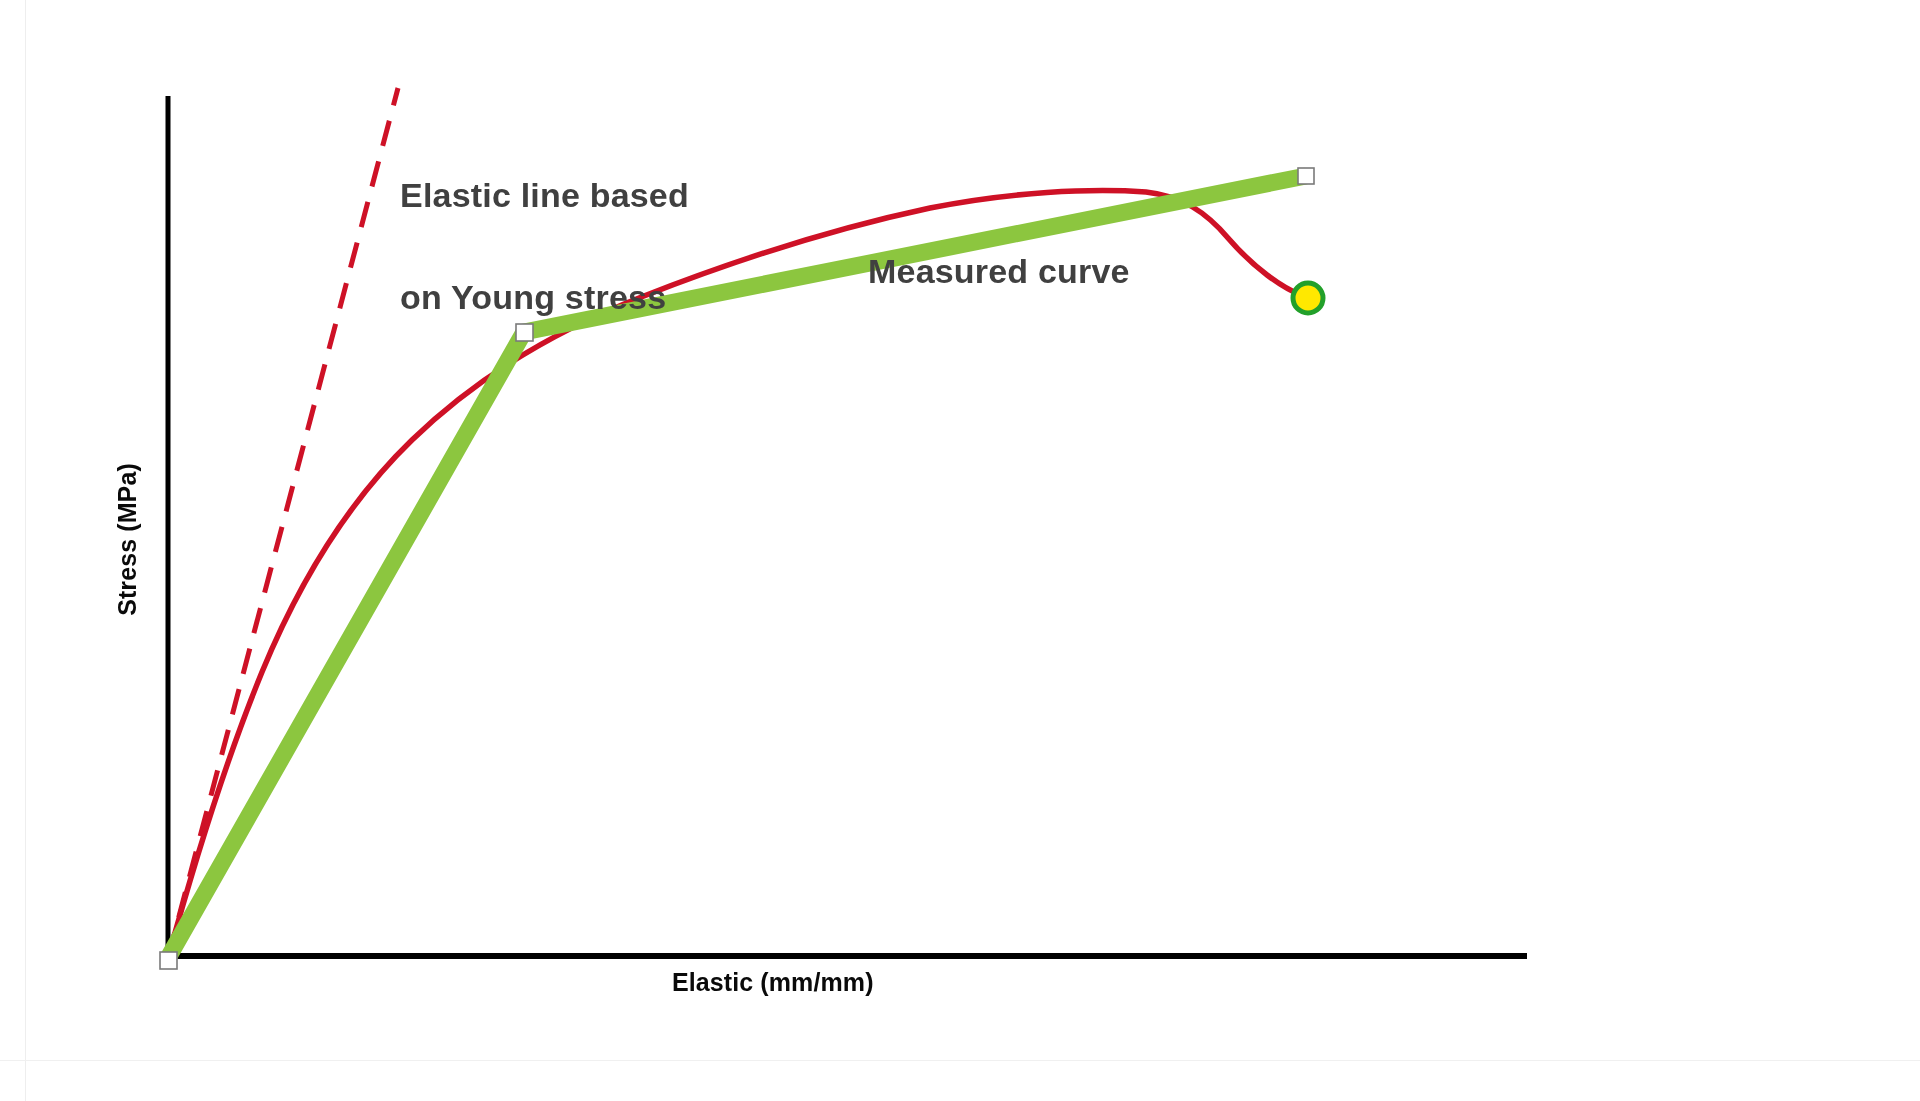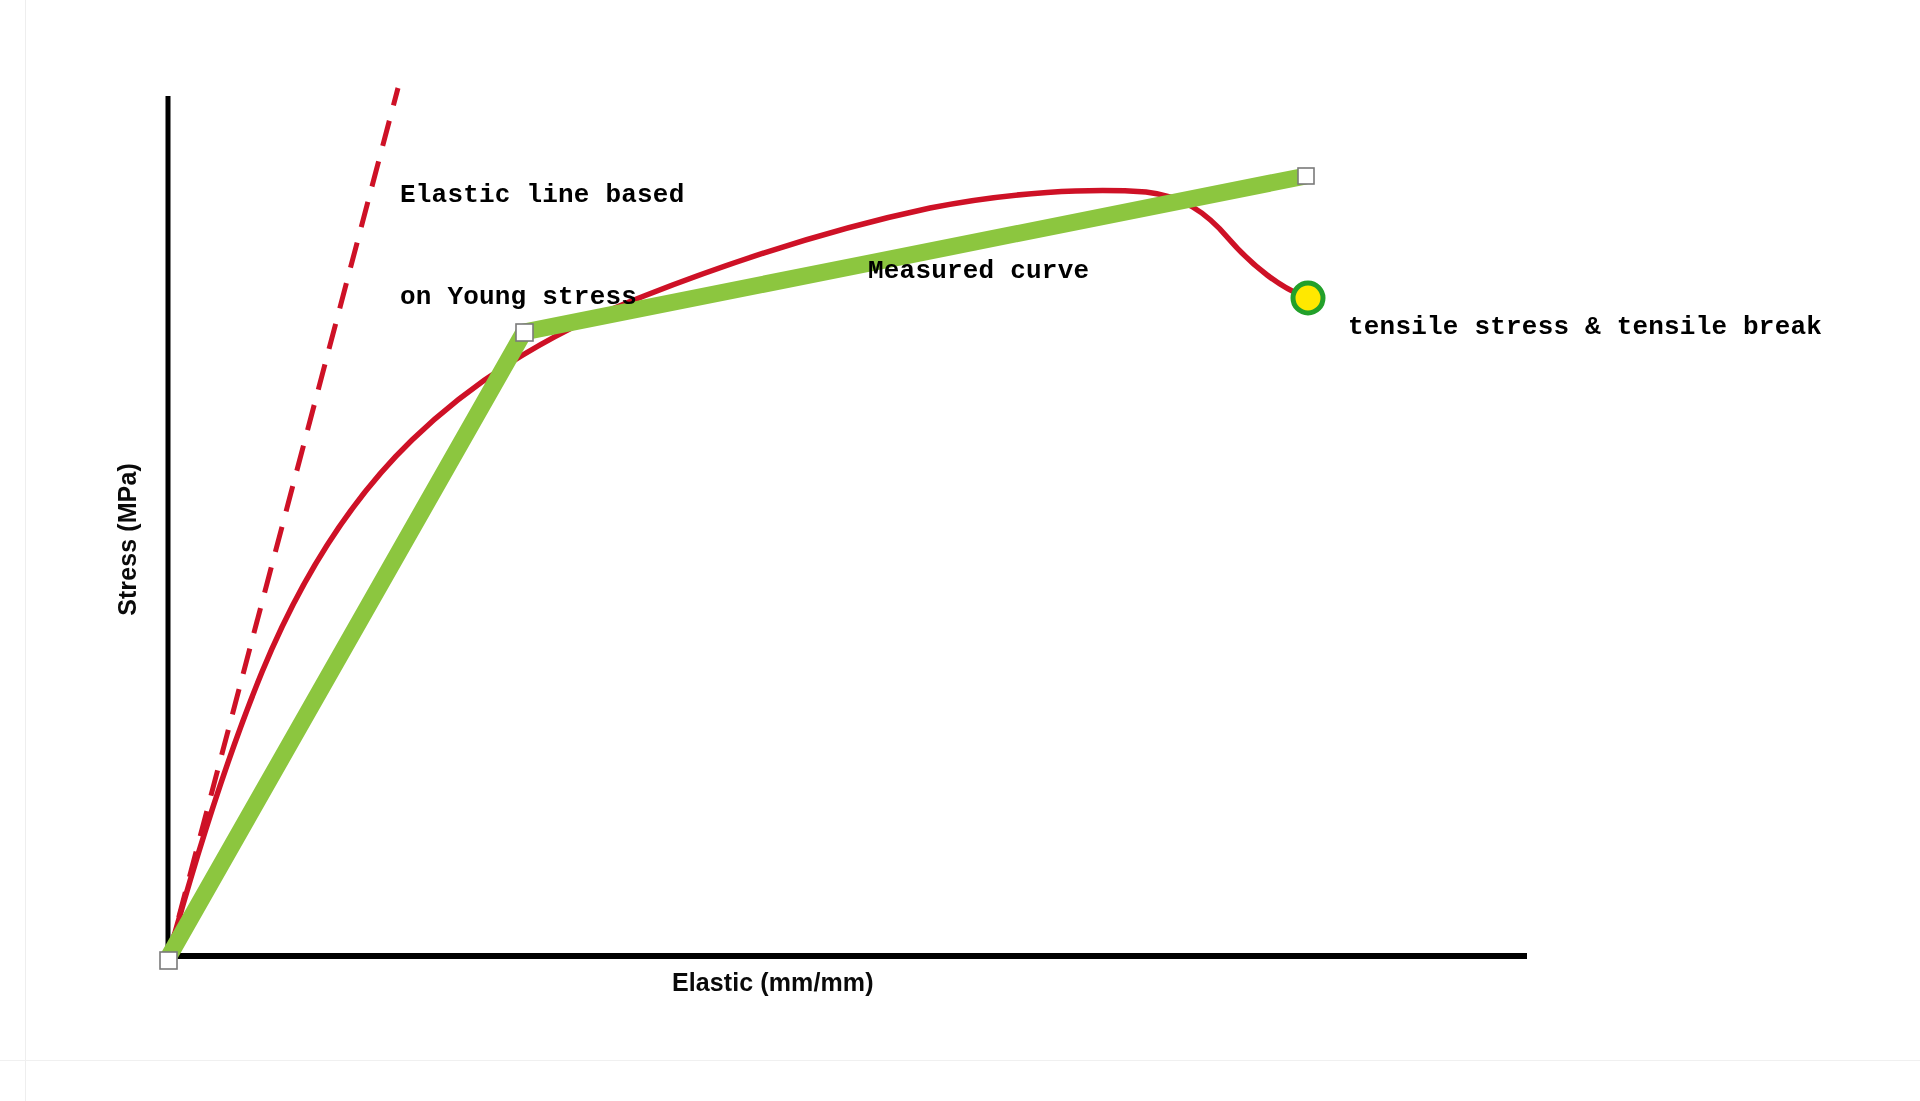--- a/index.html
+++ b/index.html
@@ -63,25 +63,25 @@
     text-align: center;
     transform: rotate(-90deg);
     transform-origin: center center;
   }
   #x-axis-label {
     left: 672px;
     top: 968px;
   }
   .annotation {
     position: absolute;
-    font-family: Liberation Mono, monospace;
+    font-family: Liberation Sans, sans-serif;
     font-weight: bold;
-    font-size: 26px;
+    font-size: 34px;
     line-height: 34px;
-    color: #000000;
+    color: #404040;
     white-space: pre;
     letter-spacing: 0.2px;
   }
   #anno-elastic {
     left: 400px;
     top: 110px;
   }
   #anno-measured {
     left: 868px;
     top: 254px;
@@ -134,15 +134,14 @@
   <div class="axis-label" id="y-axis-label">Stress (MPa)</div>
   <div class="axis-label" id="x-axis-label">Elastic (mm/mm)</div>
 
   <div class="annotation" id="anno-elastic">
     <div>Elastic line based</div>
     <div>on Young stress</div>
   </div>
 
   <div class="annotation" id="anno-measured">Measured curve</div>
 
-  <div class="annotation" id="anno-break">tensile stress &amp; tensile break</div>
 
 </div>
 
 </body></html>

